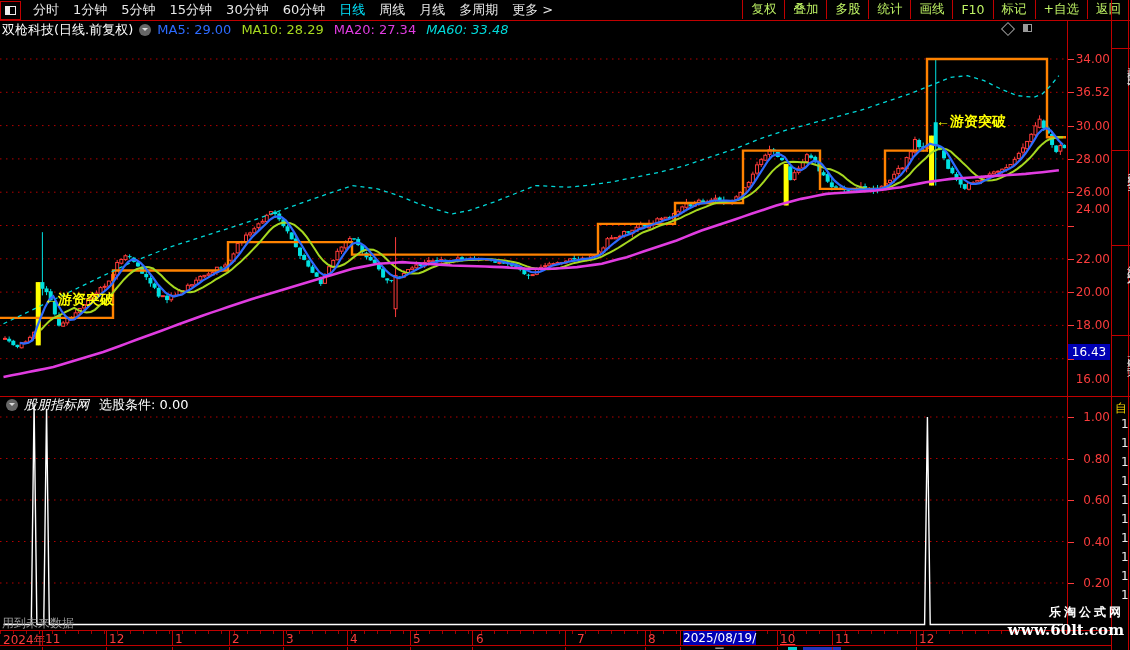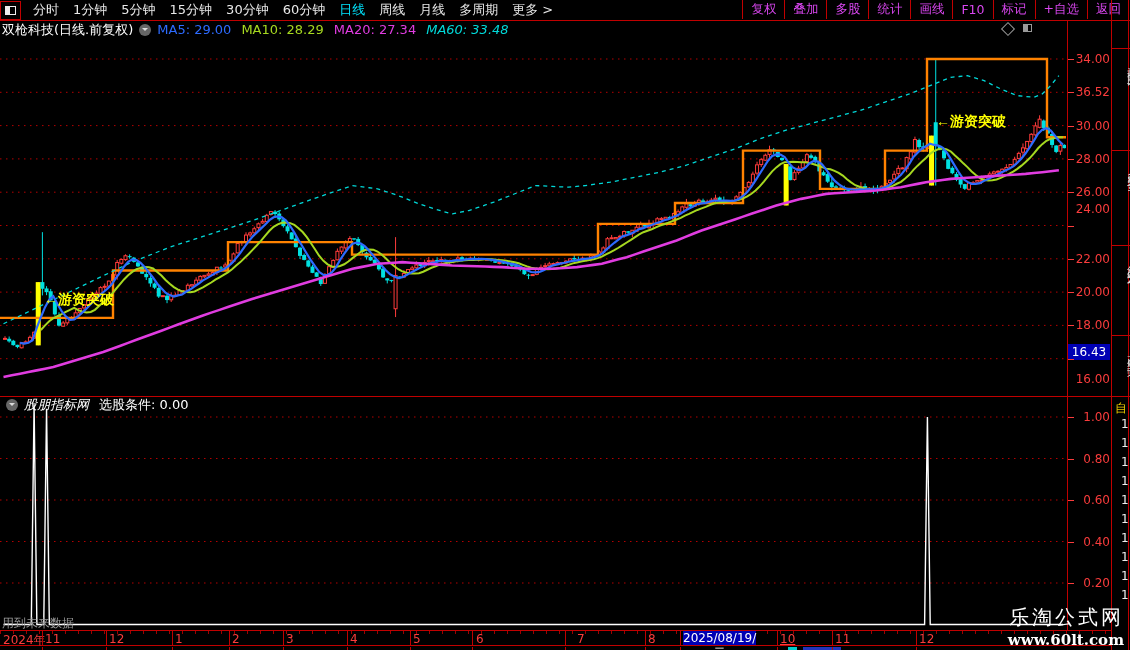--- a/index.html
+++ b/index.html
@@ -8,21 +8,21 @@
   .abs{position:absolute;}
   
   #menubar{left:0;top:0;width:1130px;height:20px;border-bottom:1px solid #c00000;display:flex;align-items:center;}
   #menu-icon{width:21px;height:19px;border:1px solid #c00000;box-sizing:border-box;display:flex;align-items:center;justify-content:center;}
   #menu-icon .g{width:11px;height:9px;border:1px solid #eee;box-sizing:border-box;}
   #menu-icon .g i{display:block;width:4px;height:100%;background:#eee;}
   #menu-items{display:flex;gap:14px;margin-left:12px;}
   .menu-item{color:#e8e8e8;font-size:13px;white-space:nowrap;cursor:default;}
   .menu-item.active{color:#00e5ff;}
   #toolbar{position:absolute;right:1px;top:0;height:19px;display:flex;}
-  .tb-btn{color:#d946ef;font-size:12.5px;padding:2px 8px;border-left:1px solid #c00000;white-space:nowrap;display:flex;align-items:center;text-align:center;}
+  .tb-btn{color:#bef264;font-size:12.5px;padding:2px 8px;border-left:1px solid #c00000;white-space:nowrap;display:flex;align-items:center;text-align:center;}
   
   #chart-header{left:0;top:21px;width:1066px;height:17px;display:flex;align-items:center;color:#fff;font-size:13px;}
   #symbol{margin-left:2px;white-space:nowrap;}
   .chev{width:12px;height:12px;border-radius:50%;background:#666;margin:0 6px;position:relative;flex:0 0 auto;}
   .chev:after{content:"";position:absolute;left:3px;top:4px;border:3px solid transparent;border-top-color:#ddd;}
   .ma-label{margin-right:10px;white-space:nowrap;}
   #hdr-icons{position:absolute;left:1003px;top:24px;display:flex;gap:10px;}
   .dia{width:8px;height:8px;border:1px solid #999;transform:rotate(45deg);}
   .halfsq{width:9px;height:8px;border:1px solid #999;box-sizing:border-box;}
   .halfsq i{display:block;width:4px;height:100%;background:#999;}
@@ -51,21 +51,21 @@
   #bs-cyan{position:absolute;left:788px;top:0;width:9px;height:3px;background:#00cccc;}
   #bs-blue{position:absolute;left:803px;top:0;width:38px;height:3px;background:#2233bb;}
   
   #right-strip{left:1112px;top:20px;width:18px;height:630px;overflow:hidden;}
   .strip-seg{position:absolute;left:3px;width:26px;color:#ddd;font-size:12px;writing-mode:vertical-rl;text-orientation:upright;letter-spacing:3px;white-space:nowrap;}
   .strip-hr{position:absolute;left:0;width:18px;height:1px;background:#c00000;}
   #strip-top-char{position:absolute;left:3px;color:#e6c800;font-size:12px;}
   
   #future-note{left:2px;top:615px;color:#9a9a9a;font-size:12px;}
   #watermark{right:6px;top:604px;text-align:right;color:#fff;}
-  #wm1{font-size:20px;font-weight:normal;letter-spacing:3px;}
+  #wm1{font-size:12px;font-weight:bold;letter-spacing:3px;}
   #wm2{font-size:15px;font-weight:bold;font-family:"DejaVu Serif","Liberation Serif",serif;}
 </style>
 </head>
 <body>
 
 <div id="app">
 
   <div class="abs" id="menubar">
     <div id="menu-icon">
         <div class="g">

